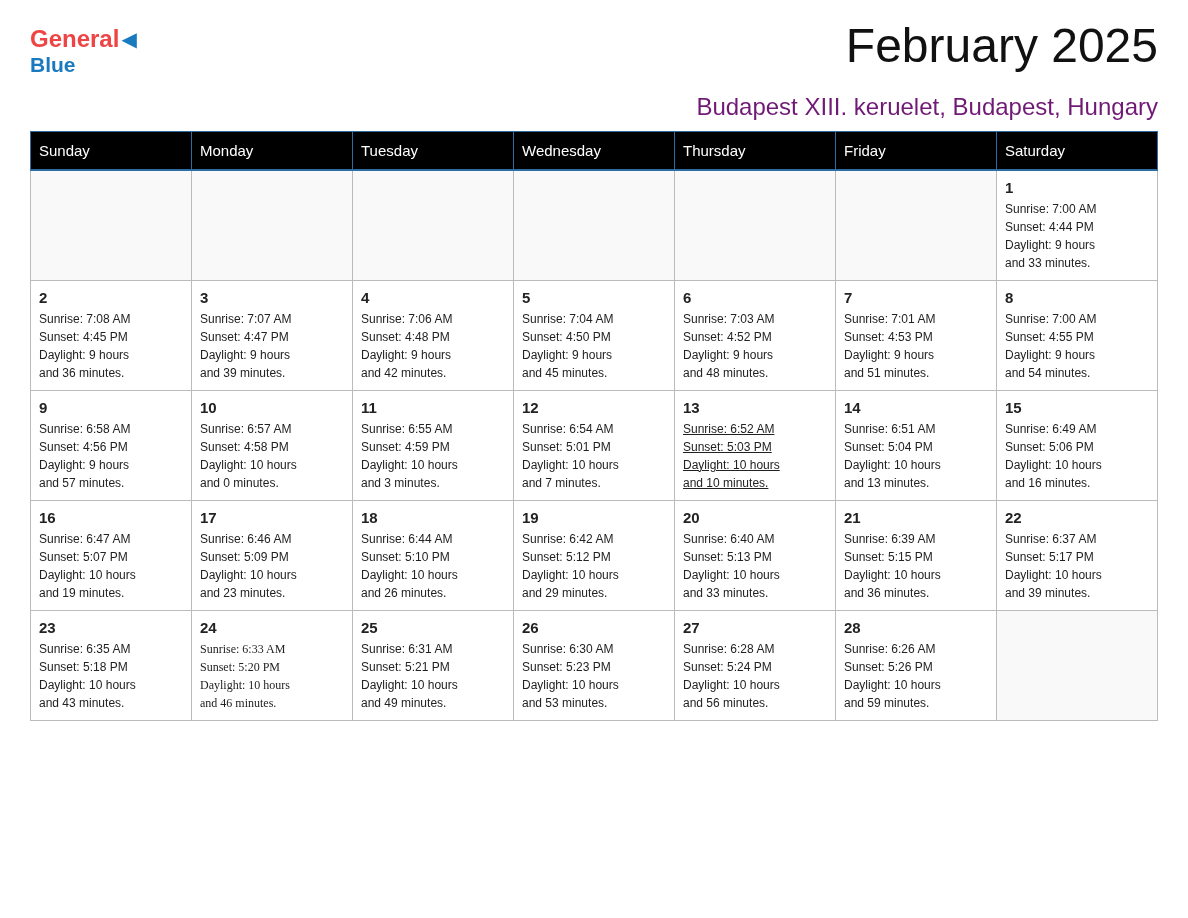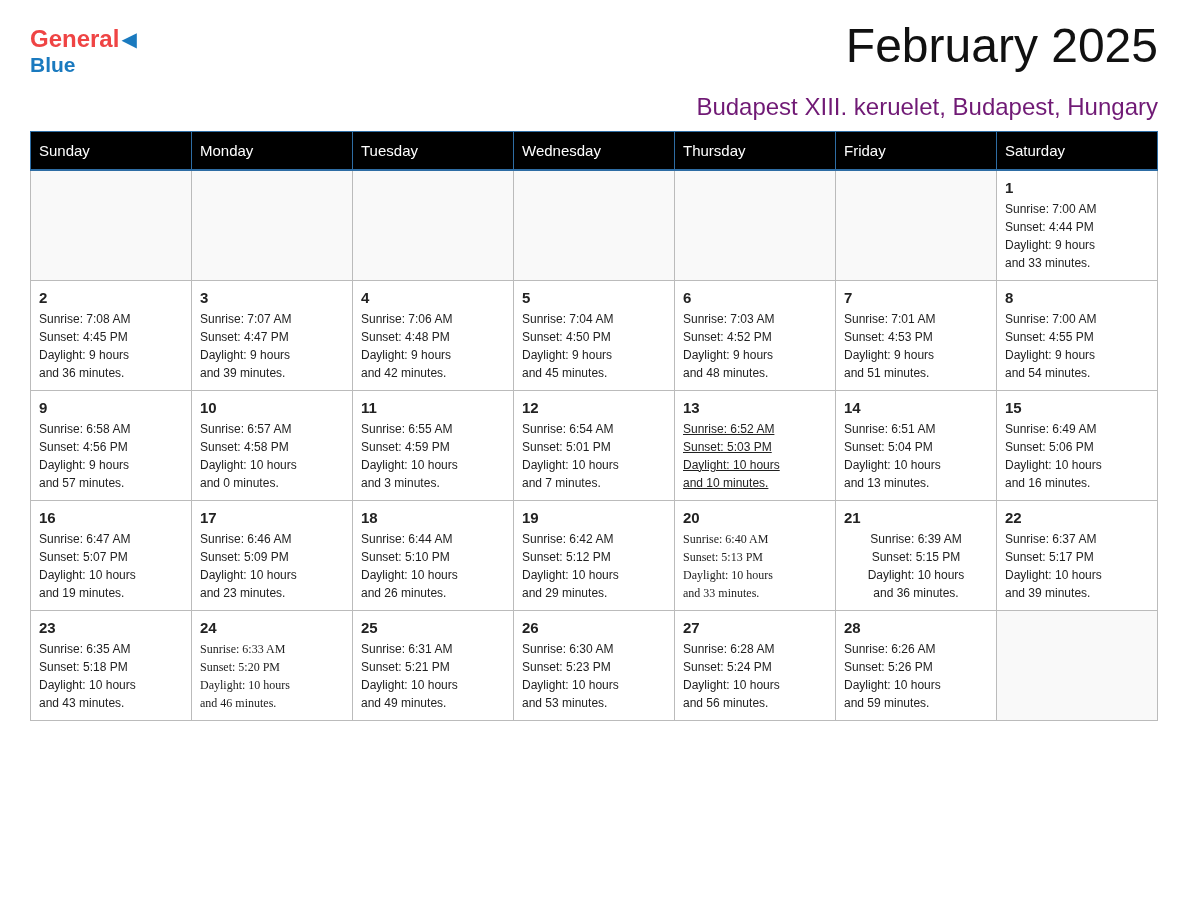--- a/index.html
+++ b/index.html
@@ -270,28 +270,28 @@
         </td>
         <td>
           <div class="day-number">19</div>
           <div class="day-info" style="white-space: pre-line;">Sunrise: 6:42 AM
 Sunset: 5:12 PM
 Daylight: 10 hours
 and 29 minutes.</div>
         </td>
         <td>
           <div class="day-number">20</div>
-          <div class="day-info" style="white-space: pre-line; font-family: Liberation Serif, serif;">Sunrise: 6:40 AM
+          <div class="day-info" style="white-space: pre-line;">Sunrise: 6:40 AM
 Sunset: 5:13 PM
 Daylight: 10 hours
 and 33 minutes.</div>
         </td>
         <td>
           <div class="day-number">21</div>
-          <div class="day-info" style="white-space: pre-line; text-align: center;">Sunrise: 6:39 AM
+          <div class="day-info" style="white-space: pre-line;">Sunrise: 6:39 AM
 Sunset: 5:15 PM
 Daylight: 10 hours
 and 36 minutes.</div>
         </td>
         <td>
           <div class="day-number">22</div>
           <div class="day-info" style="white-space: pre-line;">Sunrise: 6:37 AM
 Sunset: 5:17 PM
 Daylight: 10 hours
 and 39 minutes.</div>

